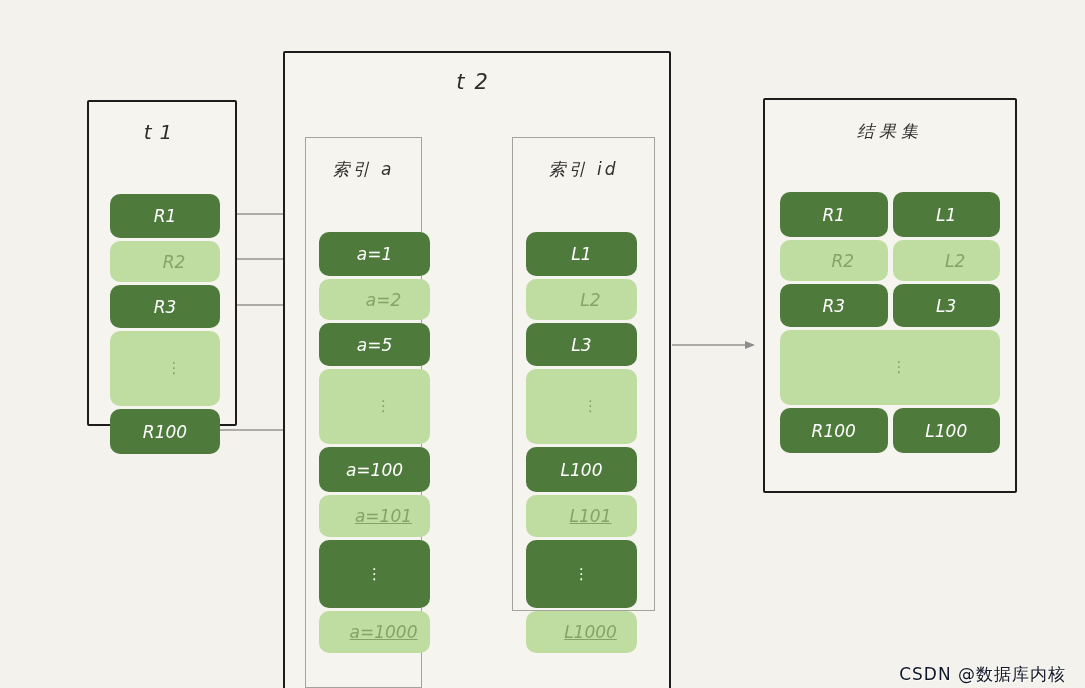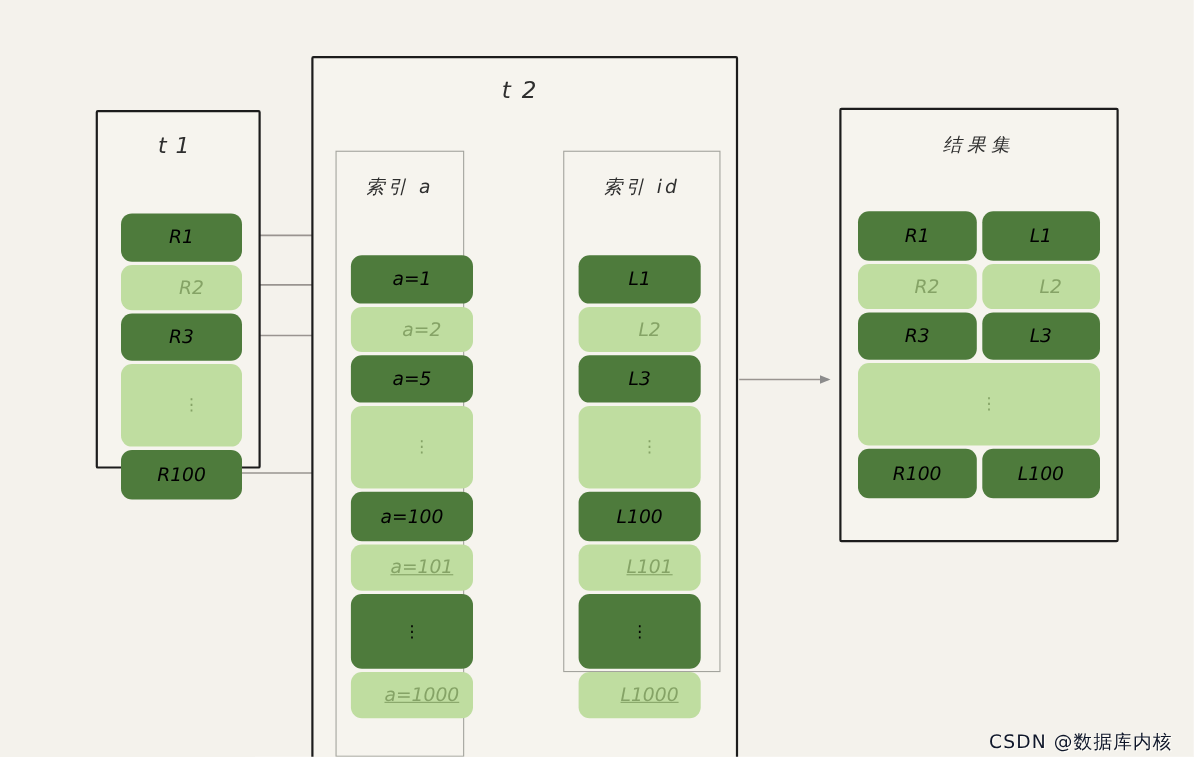--- a/index.html
+++ b/index.html
@@ -58,21 +58,21 @@
   .row, .cell {
     border-radius: 10px;
     display: flex;
     align-items: center;
     justify-content: center;
     font-style: italic;
     font-size: 17px;
     flex: 0 0 auto;
     box-sizing: border-box;
   }
-  .dark  { background: #4e7b3c; color: #000000; }
+  .dark  { background: #4e7b3c; color: #ffffff; }
   .light { background: #bfdda0; color: #85a366; padding-left: 18px; }
   .h44 { height: 44px; } .h41 { height: 41px; } .h43 { height: 43px; }
   .h75 { height: 75px; } .h45 { height: 45px; } .h42 { height: 42px; text-decoration: underline; }
   .h68 { height: 68px; }
   .pair { display: flex; gap: 5px; flex: 0 0 auto; }
   .pair .cell { flex: 1 1 0; height: 100%; }
   .dots { font-size: 15px; line-height: 1; }
   .watermark {
     position: absolute;
     right: 19px;

